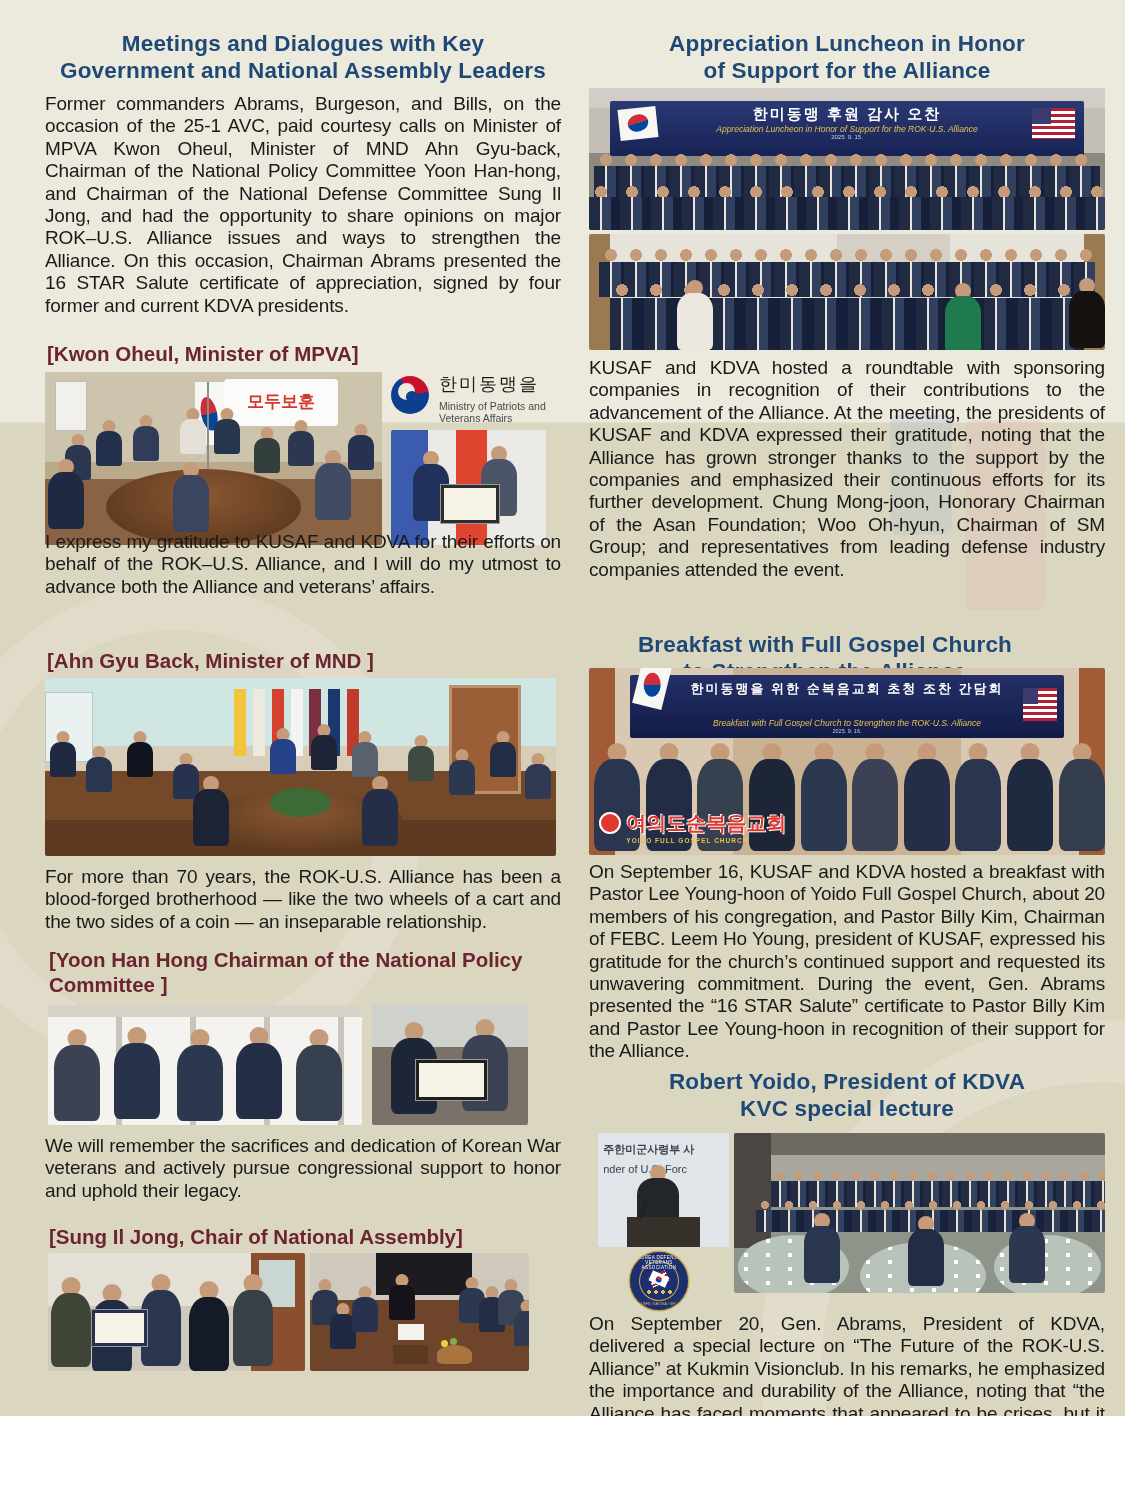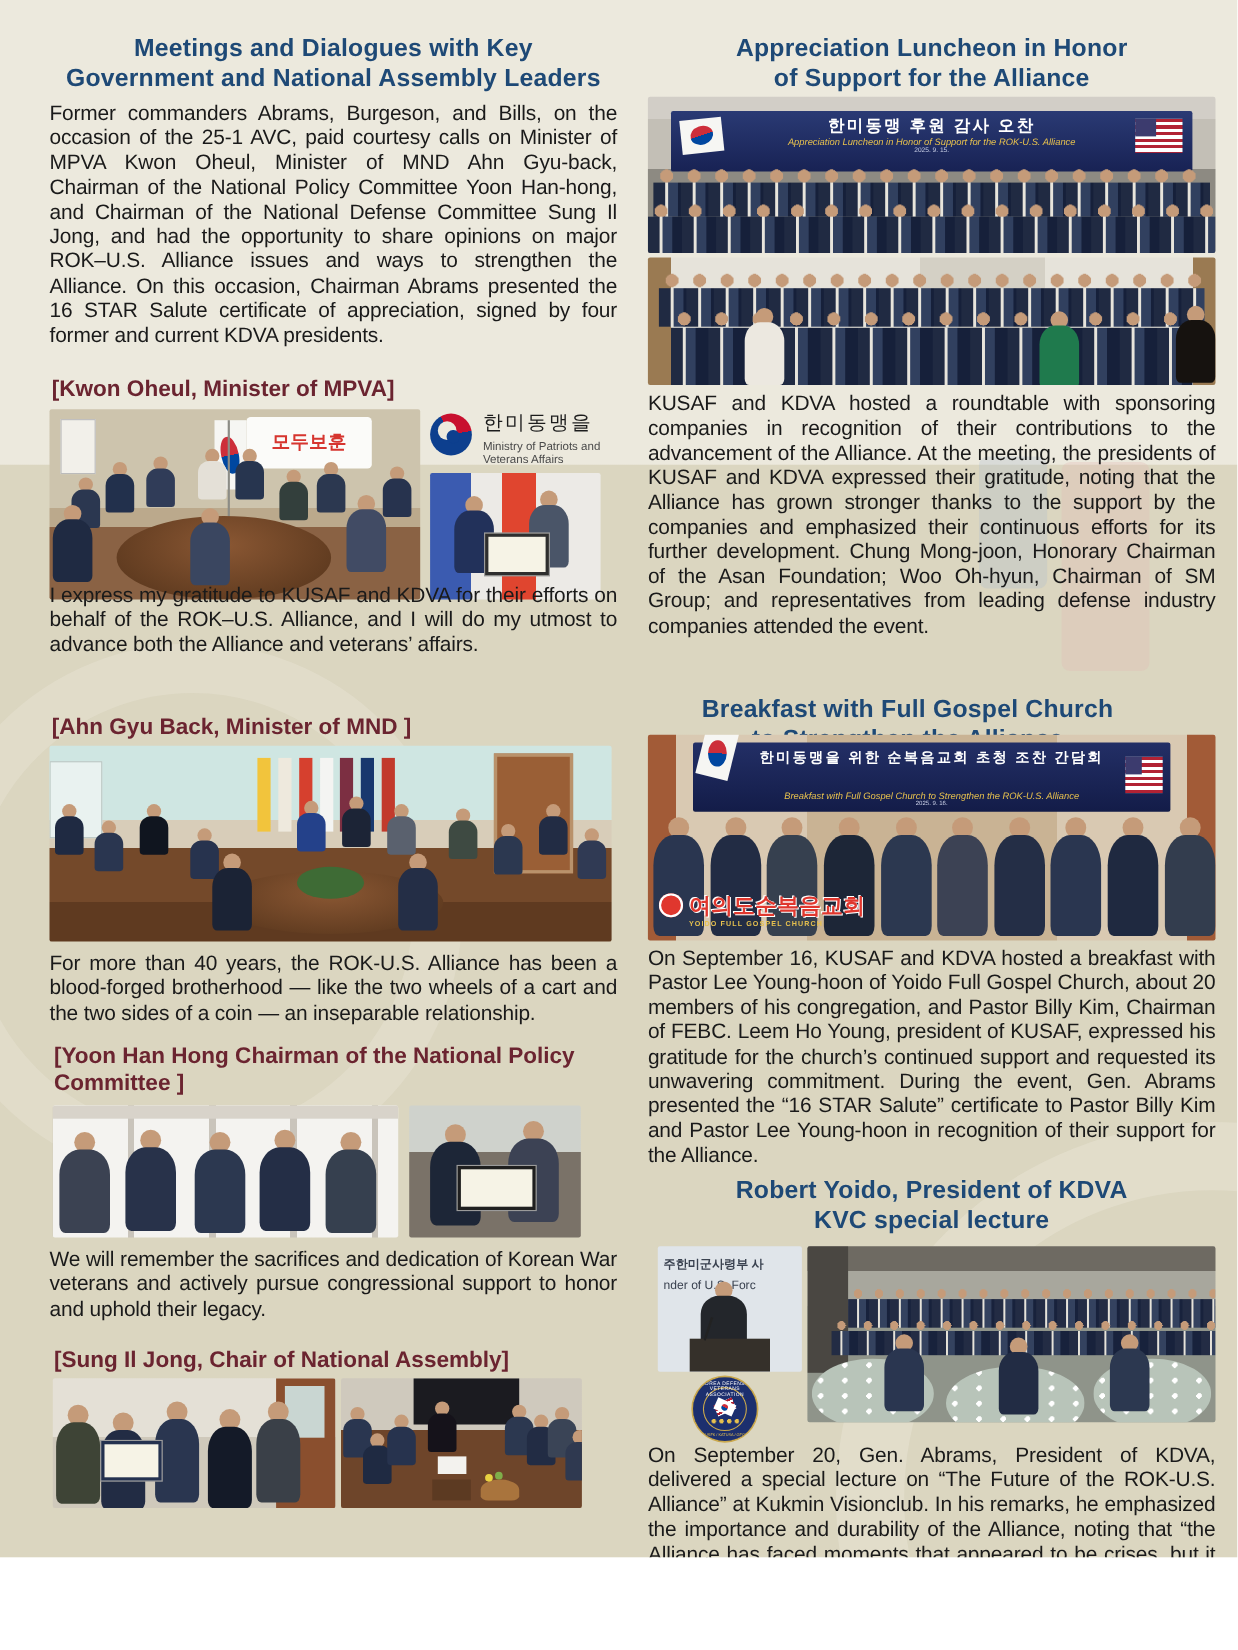--- a/index.html
+++ b/index.html
@@ -122,21 +122,21 @@
     <div class="fig" style="left:52%;top:26%;--c:#1c2436;"></div>
     <div class="fig" style="left:60%;top:30%;--c:#5a616e;"></div>
     <div class="fig" style="left:71%;top:32%;--c:#3e4a42;"></div>
     <div class="fig" style="left:79%;top:40%;--c:#2c3850;"></div>
     <div class="fig" style="left:87%;top:30%;--c:#222c44;"></div>
     <div class="fig" style="left:94%;top:42%;--c:#303a54;"></div>
     <div class="fig-md fig" style="left:29%;top:55%;--c:#1b2335;"></div>
     <div class="fig-md fig" style="left:62%;top:55%;--c:#242e46;"></div>
   </div>
 
-  <div class="para" style="left:45px;top:866px;width:516px;">For more than 40 years, the ROK-U.S. Alliance has been a blood-forged brotherhood — like the two wheels of a cart and the two sides of a coin — an inseparable relationship.</div>
+  <div class="para" style="left:45px;top:866px;width:516px;">For more than 70 years, the ROK-U.S. Alliance has been a blood-forged brotherhood — like the two wheels of a cart and the two sides of a coin — an inseparable relationship.</div>
 
   <div class="mh" style="left:49px;top:947px;width:505px;">[Yoon Han Hong Chairman of the National Policy Committee ]</div>
 
   <div class="photo" style="left:48px;top:1005px;width:314px;height:120px;background:repeating-linear-gradient(90deg,#f4f3f0 0 68px,#c9c4bb 68px 74px);">
     <div class="abs" style="left:0;top:0;width:100%;height:10%;background:#d8d3ca;"></div>
     <div class="fig-lg fig" style="left:2%;top:20%;--c:#3b4252;"></div>
     <div class="fig-lg fig" style="left:21%;top:18%;--c:#28324a;"></div>
     <div class="fig-lg fig" style="left:41%;top:20%;--c:#2c3850;"></div>
     <div class="fig-lg fig" style="left:60%;top:18%;--c:#242e46;"></div>
     <div class="fig-lg fig" style="left:79%;top:20%;--c:#36404f;"></div>

